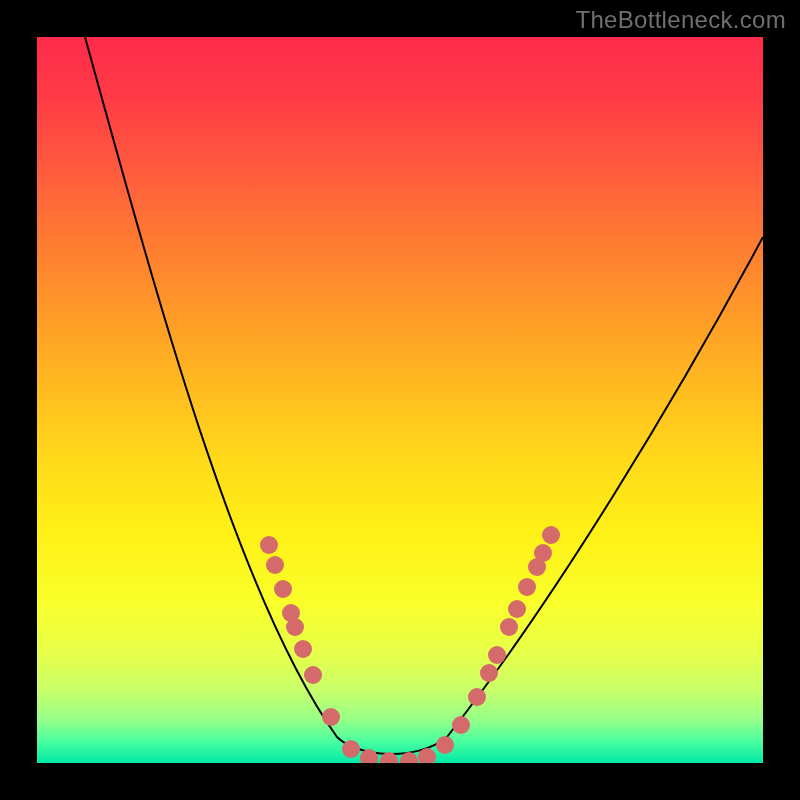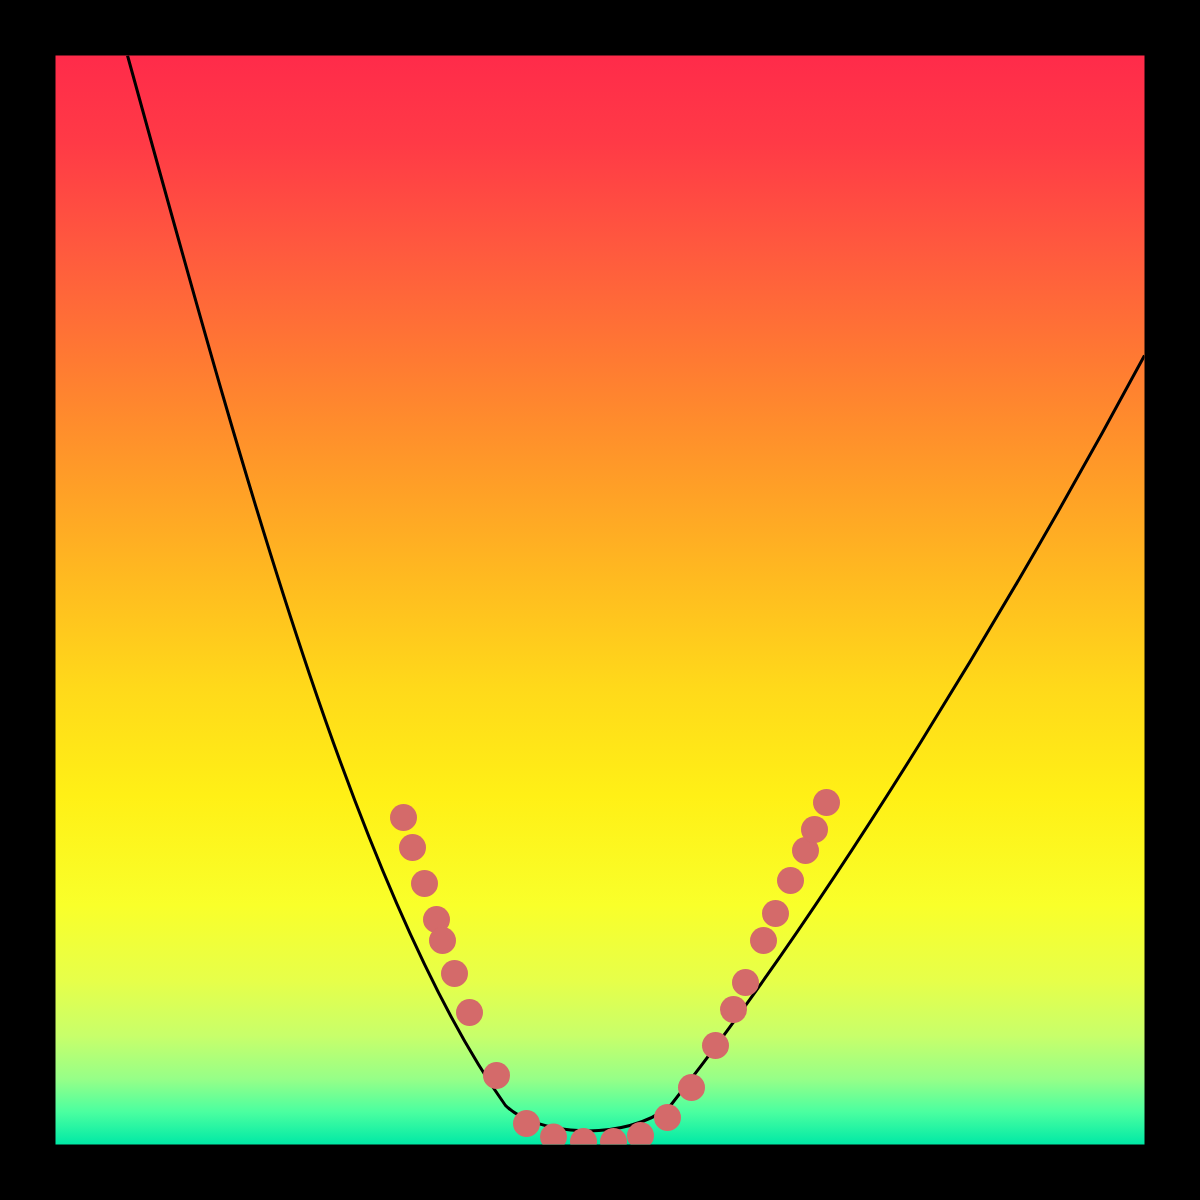--- a/index.html
+++ b/index.html
@@ -87,13 +87,14 @@
           <circle cx="460" cy="618" r="9" fill="#d46a6a"></circle>
           <circle cx="472" cy="590" r="9" fill="#d46a6a"></circle>
           <circle cx="480" cy="572" r="9" fill="#d46a6a"></circle>
           <circle cx="490" cy="550" r="9" fill="#d46a6a"></circle>
           <circle cx="500" cy="530" r="9" fill="#d46a6a"></circle>
           <circle cx="506" cy="516" r="9" fill="#d46a6a"></circle>
           <circle cx="514" cy="498" r="9" fill="#d46a6a"></circle>
         </g>
     </svg>
   </div>
+  <div class="watermark">TheBottleneck.com</div>
 </div>
 
 </body></html>

